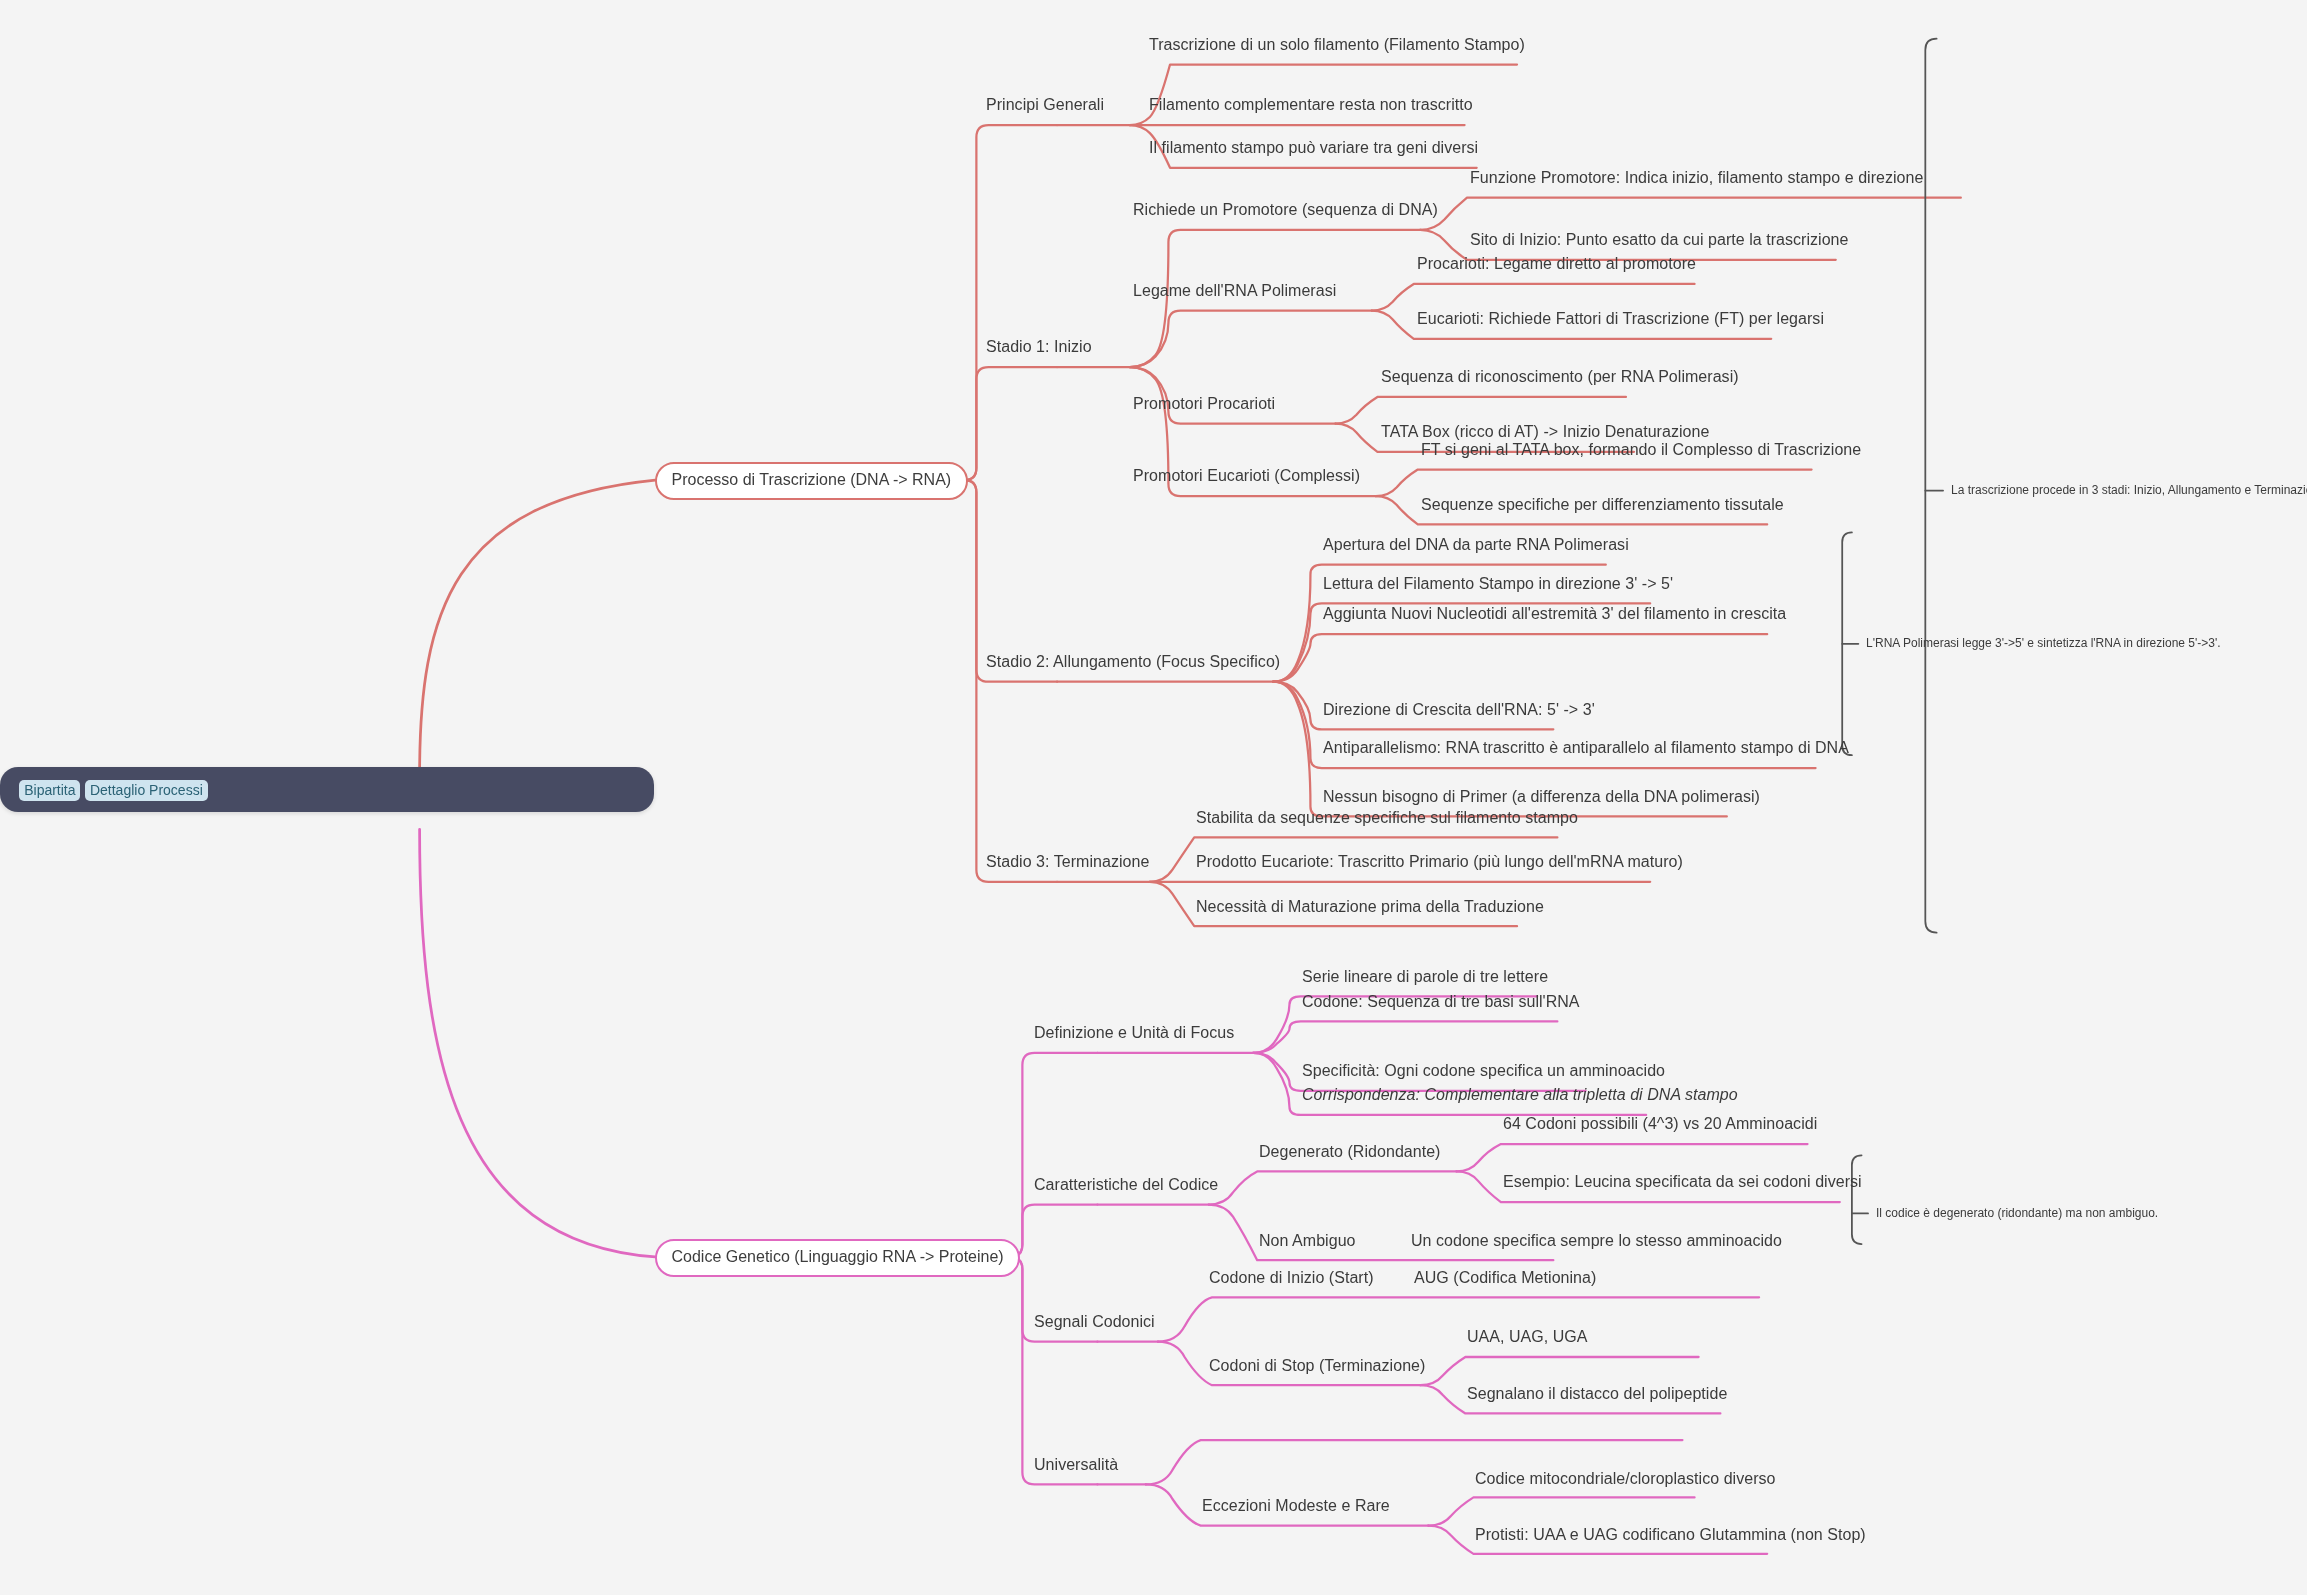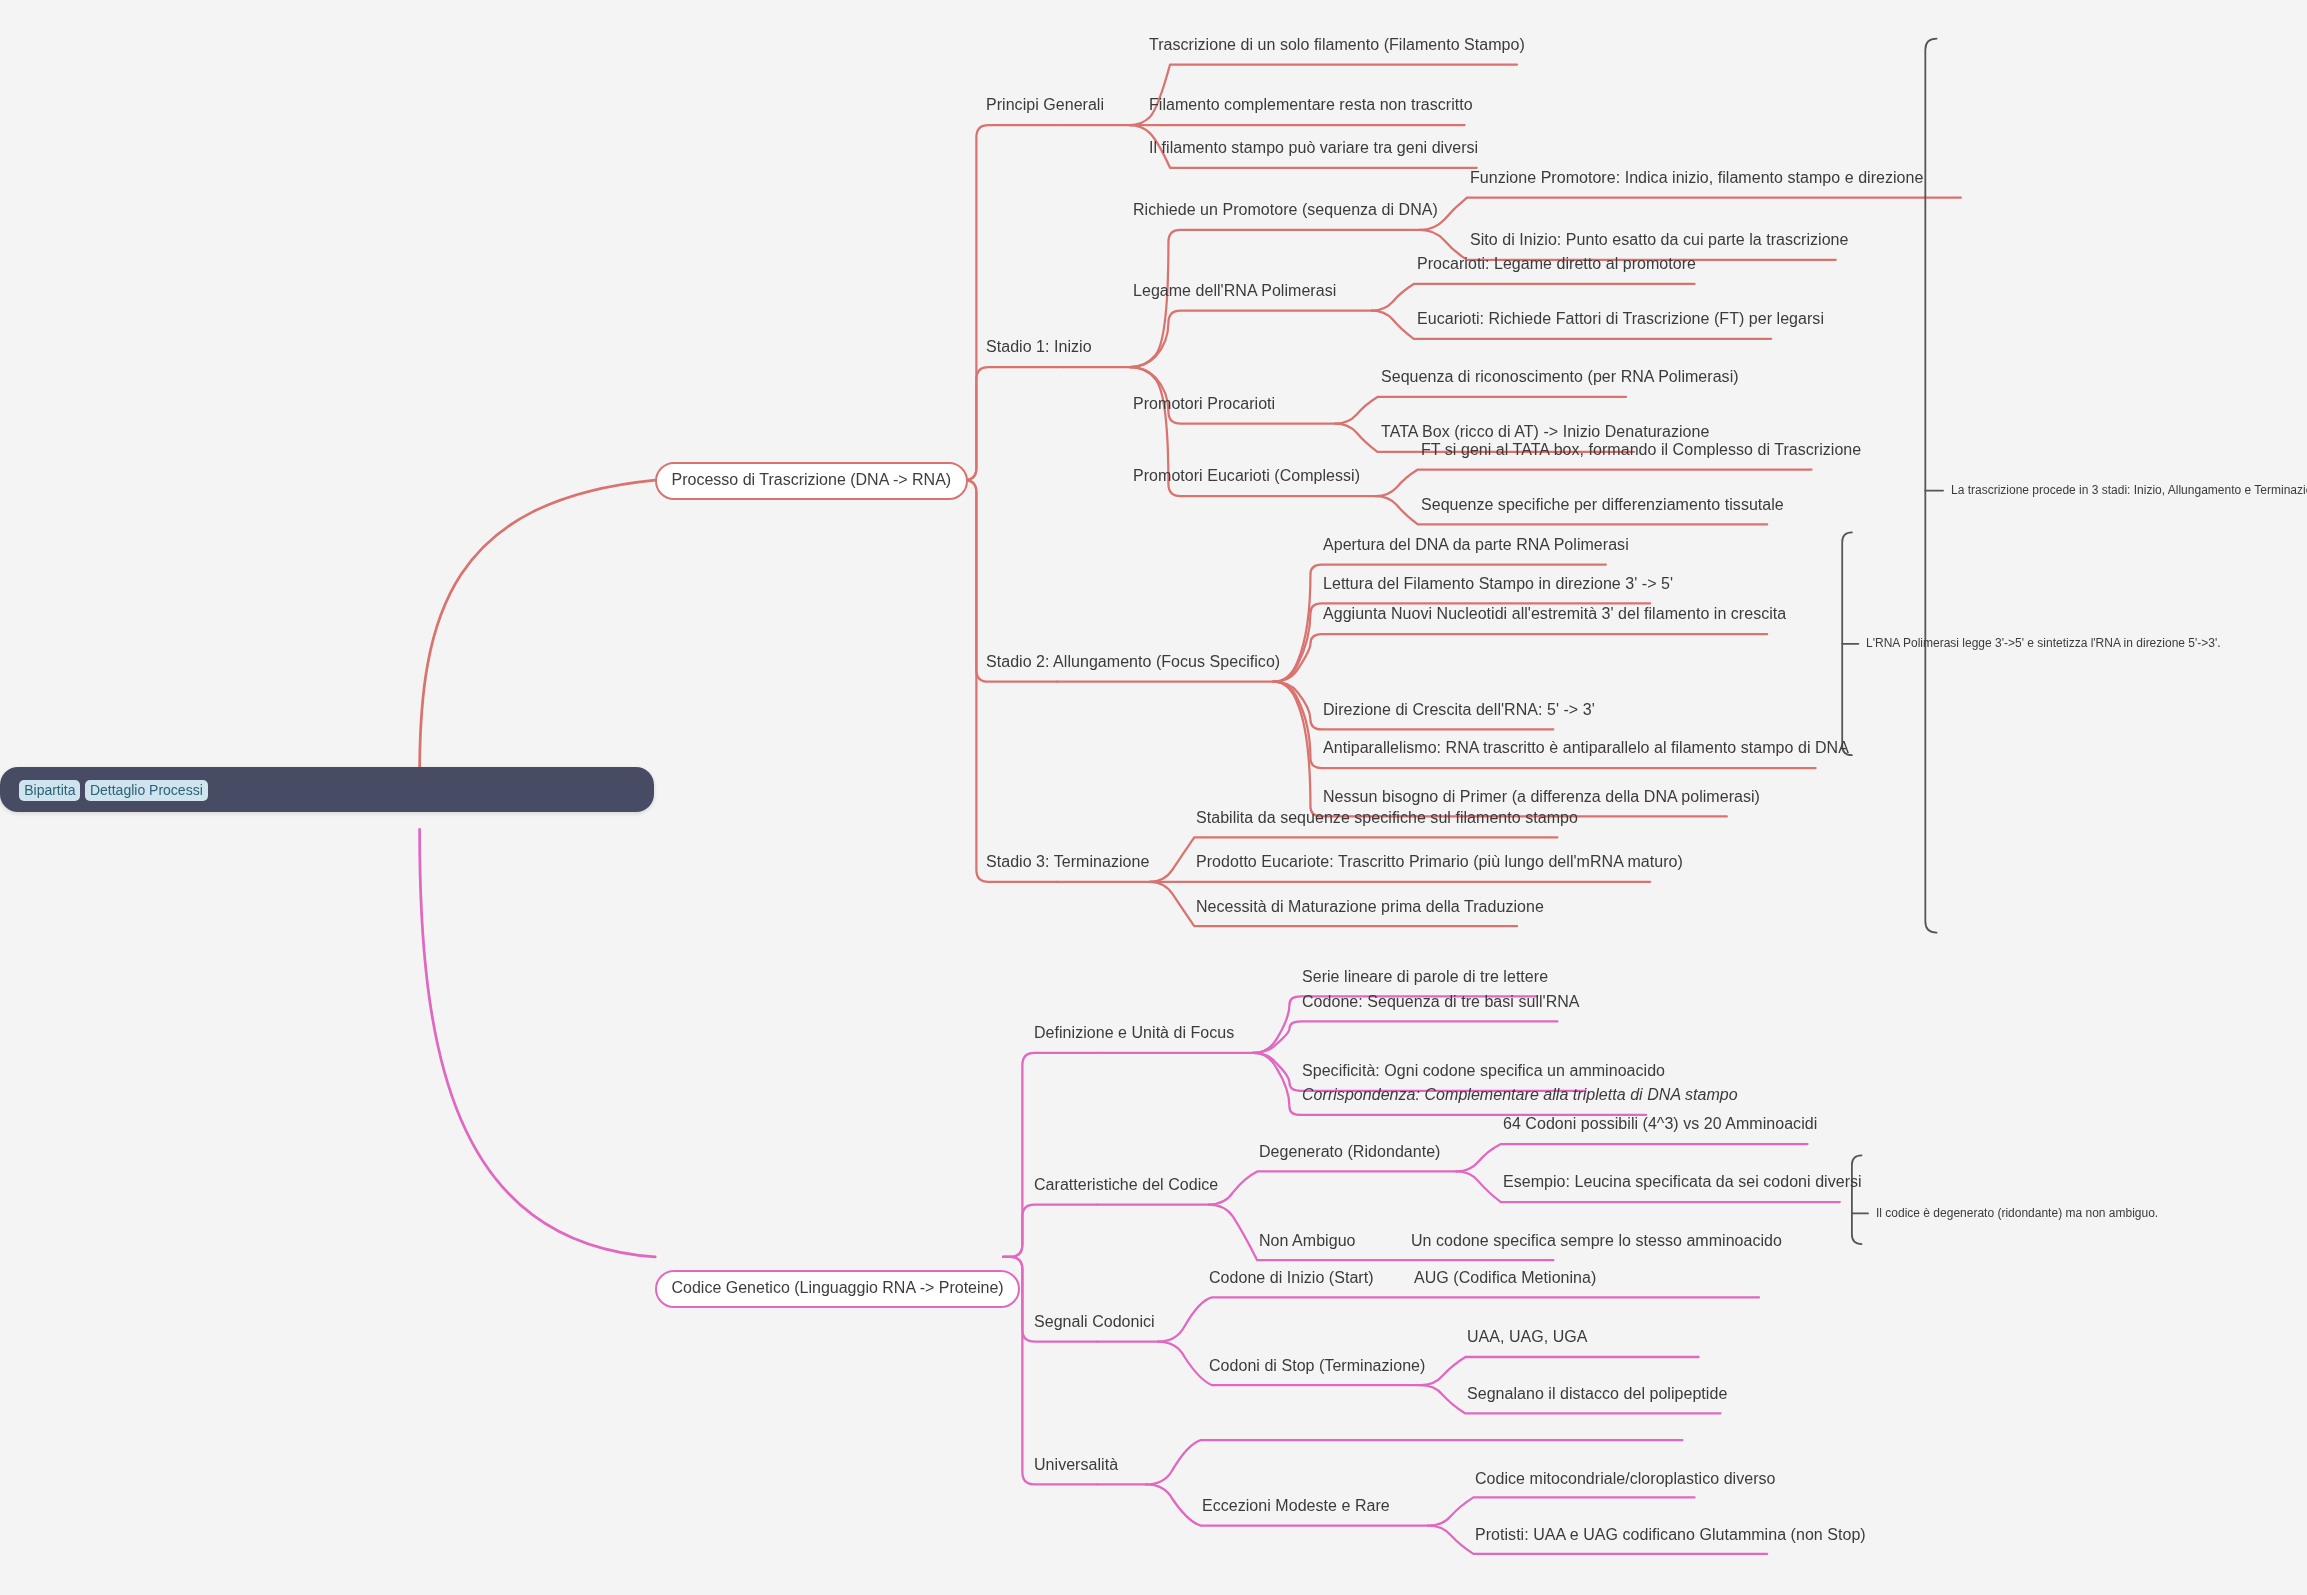--- a/index.html
+++ b/index.html
@@ -192,21 +192,21 @@
     <div class="root-tags">
       <span class="root-tag">Bipartita</span>
       <span class="root-tag">Dettaglio Processi</span>
     </div>
   </div>
 
   <div class="branch-pill" style="left:655px; top:462px;">
     <span>Processo di Trascrizione (DNA -&gt; RNA)</span>
   </div>
 
-  <div class="branch-pill pink" style="left:655px; top:1239px;margin-top:31px;">
+  <div class="branch-pill pink" style="left:655px; top:1239px;">
     <span>Codice Genetico (Linguaggio RNA -&gt; Proteine)</span>
   </div>
 
   <div class="node-label" style="left:986px; top:95px;">
     <span>Principi Generali</span>
   </div>
   <div class="node-label" style="left:986px; top:337px;">
     <span>Stadio 1: Inizio</span>
   </div>
   <div class="node-label" style="left:986px; top:652px;">

